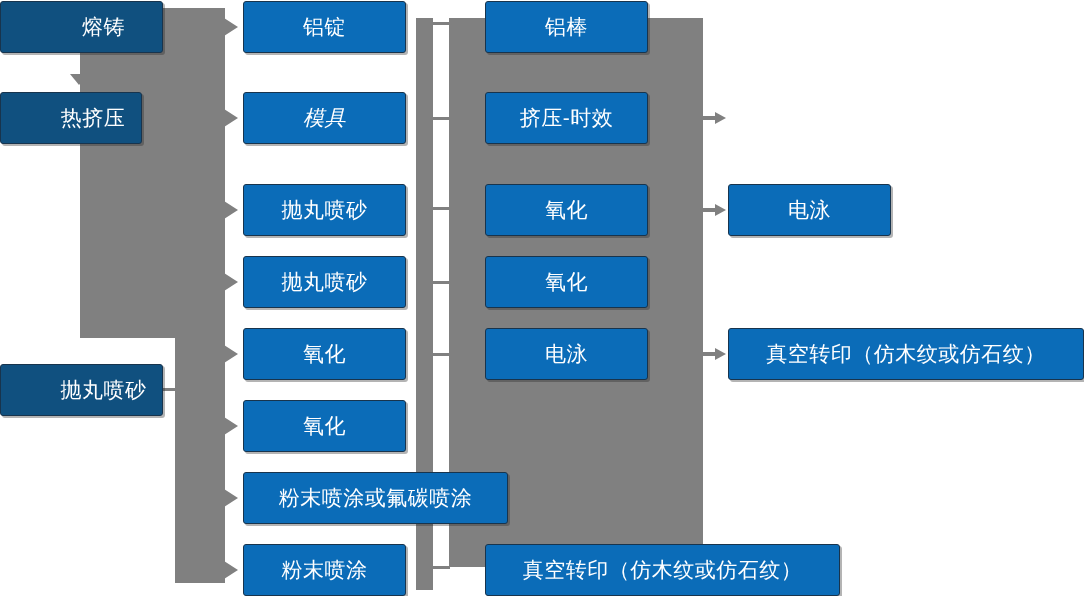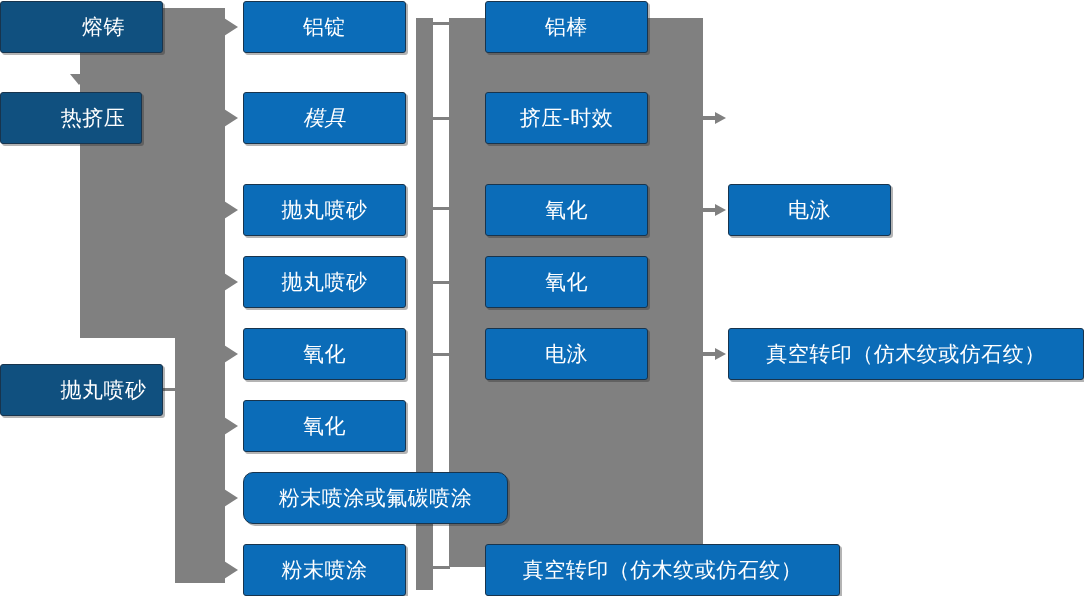--- a/index.html
+++ b/index.html
@@ -151,21 +151,21 @@
   </div>
 
   <div class="box light" style="left:243px; top:328px; width:163px; height:52px;">
     <span>氧化</span>
   </div>
 
   <div class="box light" style="left:243px; top:400px; width:163px; height:52px;">
     <span>氧化</span>
   </div>
 
-  <div class="box light wide" style="left:243px; top:472px; width:265px; height:52px;border-radius:10px;">
+  <div class="box light wide" style="left:243px; top:472px; width:265px; height:52px;">
     <span>粉末喷涂或氟碳喷涂</span>
   </div>
 
   <div class="box light" style="left:243px; top:544px; width:163px; height:52px;">
     <span>粉末喷涂</span>
   </div>
 
   <div class="box light" style="left:485px; top:92px; width:163px; height:52px;">
     <span>挤压-时效</span>
   </div>

